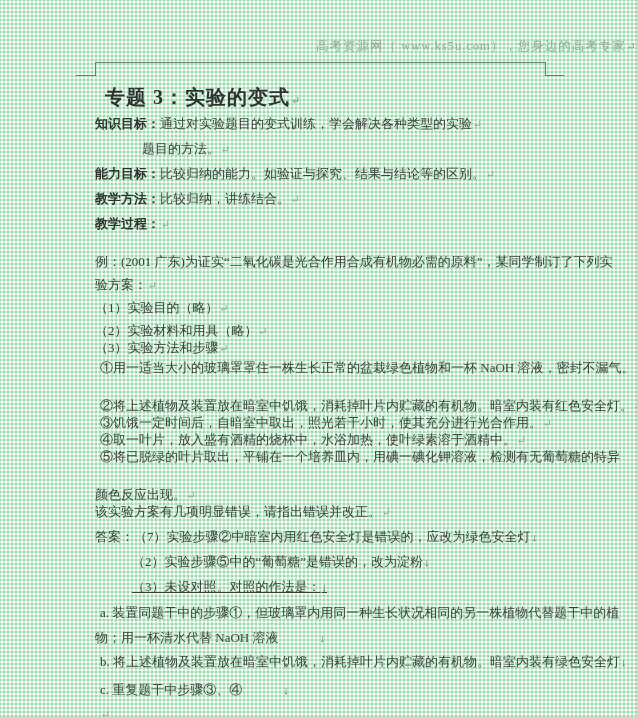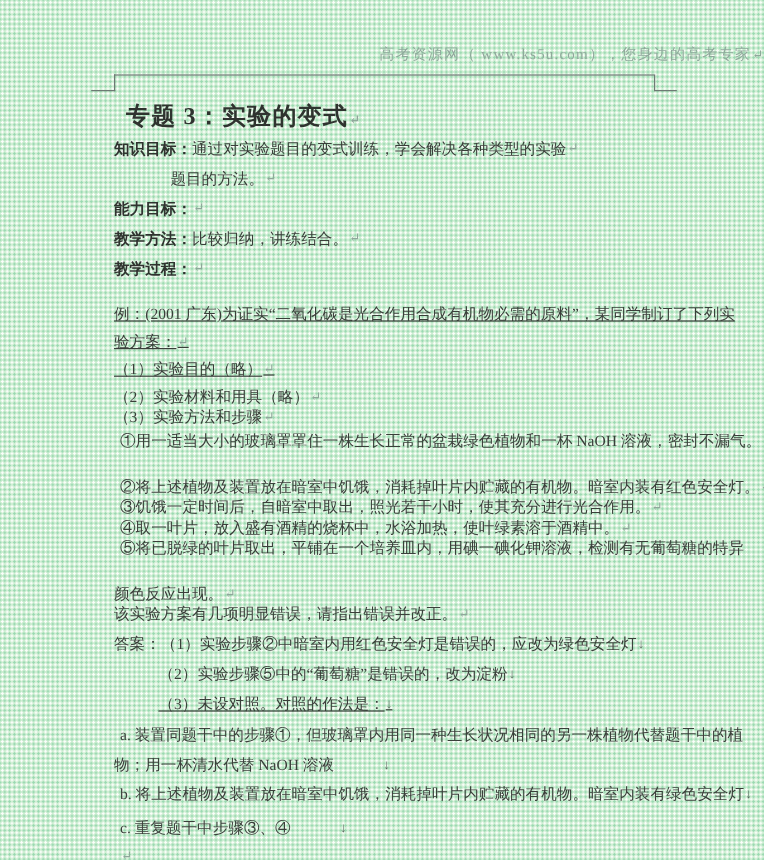--- a/index.html
+++ b/index.html
@@ -32,21 +32,21 @@
   }
   .line{
     font-size:13px;height:25px;line-height:20px;padding-left:7px;
     white-space:pre;display:flex;align-items:flex-start;
   }
   .line span{display:inline-block;}
   .flush{padding-left:12px;}
   .ind1{padding-left:44px;}
   .ind2{padding-left:54px;}
   .h20{height:20px;} .h21{height:17px;} .h22{height:38px;}
-  .h23{height:23px;text-decoration:underline;} .h24{height:24px;gap:40px;} .h26{height:26px;text-decoration:underline;} .h28{height:28px;}
+  .h23{height:23px;} .h24{height:24px;gap:40px;} .h26{height:26px;text-decoration:underline;} .h28{height:28px;}
   .lbl{font-weight:bold;color:#2f332f;}
   .mark{color:#8fa89b;font-size:11px;line-height:20px;padding-left:1px;}
   .mark-dark{color:#5d6d62;}
 </style>
 </head>
 <body>
 
 <div class="page">
 
   <div class="hdr-text"><span>高考资源网（ www.ks5u.com），您身边的高考专家</span><span class="mark">↵</span></div>
@@ -55,36 +55,36 @@
   <div class="rule r-lv"></div>
   <div class="rule r-lh"></div>
   <div class="rule r-rv"></div>
   <div class="rule r-rh"></div>
 
   <div class="content">
     <div class="title"><span>专题 3：实验的变式</span><span class="mark">↵</span></div>
 
     <div class="line"><span class="lbl">知识目标：</span><span>通过对实验题目的变式训练，学会解决各种类型的实验</span><span class="mark">↵</span></div>
     <div class="line ind2"><span>题目的方法。</span><span class="mark">↵</span></div>
-    <div class="line"><span class="lbl">能力目标：</span><span class="mark">↵</span></div>
+    <div class="line"><span class="lbl">能力目标：</span><span>比较归纳的能力。如验证与探究、结果与结论等的区别。</span><span class="mark">↵</span></div>
     <div class="line"><span class="lbl">教学方法：</span><span>比较归纳，讲练结合。</span><span class="mark">↵</span></div>
     <div class="line h22"><span class="lbl">教学过程：</span><span></span><span class="mark">↵</span></div>
     <div class="line h23"><span>例：(2001 广东)为证实“二氧化碳是光合作用合成有机物必需的原料”，某同学制订了下列实</span><span class="mark"></span></div>
     <div class="line h23"><span>验方案：</span><span class="mark">↵</span></div>
     <div class="line h23"><span>（1）实验目的（略）</span><span class="mark">↵</span></div>
     <div class="line h21"><span>（2）实验材料和用具（略）</span><span class="mark">↵</span></div>
     <div class="line h20"><span>（3）实验方法和步骤</span><span class="mark">↵</span></div>
     <div class="line h22 flush"><span>①用一适当大小的玻璃罩罩住一株生长正常的盆栽绿色植物和一杯 NaOH 溶液，密封不漏气。</span><span class="mark">↵</span></div>
     <div class="line h21 flush"><span>②将上述植物及装置放在暗室中饥饿，消耗掉叶片内贮藏的有机物。暗室内装有红色安全灯。</span><span class="mark">↵</span></div>
     <div class="line h21 flush"><span>③饥饿一定时间后，自暗室中取出，照光若干小时，使其充分进行光合作用。</span><span class="mark">↵</span></div>
     <div class="line h21 flush"><span>④取一叶片，放入盛有酒精的烧杯中，水浴加热，使叶绿素溶于酒精中。</span><span class="mark">↵</span></div>
     <div class="line h22 flush"><span>⑤将已脱绿的叶片取出，平铺在一个培养皿内，用碘一碘化钾溶液，检测有无葡萄糖的特异</span><span class="mark"></span></div>
     <div class="line h21"><span>颜色反应出现。</span><span class="mark">↵</span></div>
     <div class="line"><span>该实验方案有几项明显错误，请指出错误并改正。</span><span class="mark">↵</span></div>
-    <div class="line"><span>答案：（1）实验步骤②中暗室内用红色安全灯是错误的，应改为绿色安全灯</span><span class="mark mark-dark">↓</span></div>
+    <div class="line"><span>答案：（7）实验步骤②中暗室内用红色安全灯是错误的，应改为绿色安全灯</span><span class="mark mark-dark">↓</span></div>
     <div class="line ind1"><span>（2）实验步骤⑤中的“葡萄糖”是错误的，改为淀粉</span><span class="mark mark-dark">↓</span></div>
     <div class="line h26 ind1"><span>（3）未设对照。对照的作法是：</span><span class="mark mark-dark">↓</span></div>
     <div class="line flush"><span>a. 装置同题干中的步骤①，但玻璃罩内用同一种生长状况相同的另一株植物代替题干中的植</span><span class="mark mark-dark"></span></div>
     <div class="line h24"><span>物；用一杯清水代替 NaOH 溶液</span><span class="mark mark-dark">↓</span></div>
     <div class="line h28 flush"><span>b. 将上述植物及装置放在暗室中饥饿，消耗掉叶片内贮藏的有机物。暗室内装有绿色安全灯</span><span class="mark mark-dark">↓</span></div>
     <div class="line h24 flush"><span>c. 重复题干中步骤③、④</span><span class="mark mark-dark">↓</span></div>
     <div class="line flush"><span class="mark">↵</span></div>
     <div class="line"><span></span><span class="mark">↵</span></div>
   </div>
 

